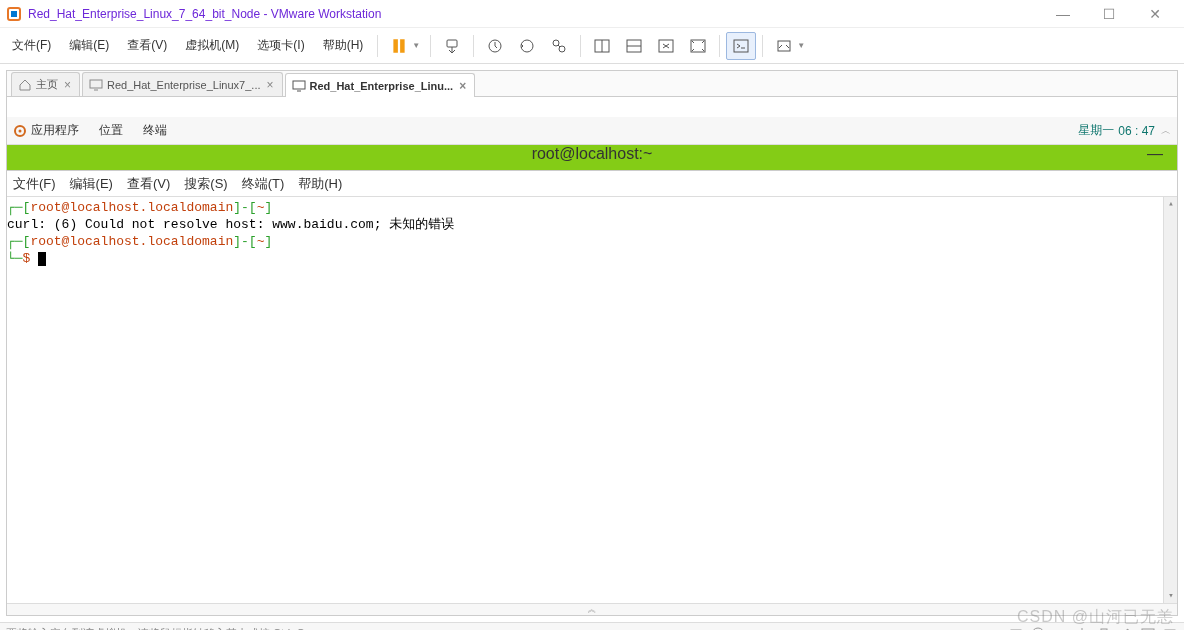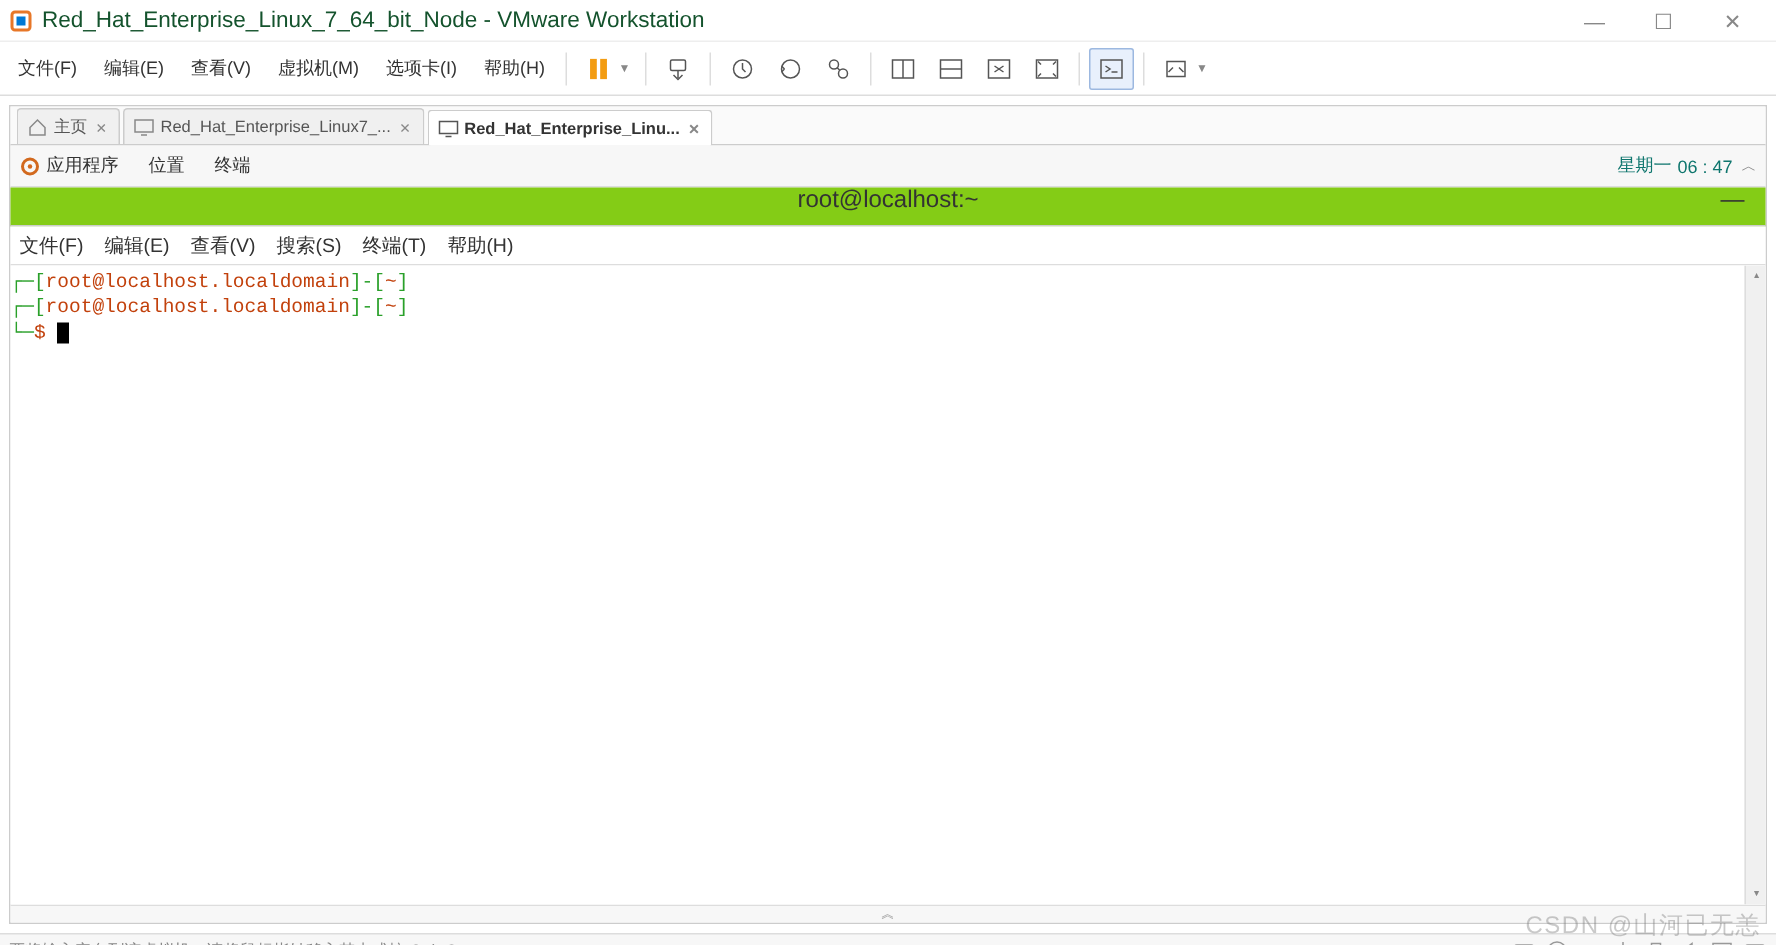--- a/index.html
+++ b/index.html
@@ -18,21 +18,21 @@
   padding: 0 6px;
   background: #fff;
   border-bottom: 1px solid #eee;
   color: #888;
 }
 .titlebar .app-icon {
   width: 16px; height: 16px; margin-right: 6px;
   display: inline-flex; align-items: center; justify-content: center;
   color: #e77728;
 }
-.titlebar .title { flex: 1; font-size: 15px; color: #14532d; }
+.titlebar .title { flex: 1; font-size: 12px; color: #6d28d9; }
 .titlebar .win-btns { display: flex; }
 .titlebar .win-btn {
   width: 46px; height: 28px;
   display: flex; align-items: center; justify-content: center;
   color: #888;
   font-size: 14px;
 }
 .menubar {
   height: 36px;
   display: flex;
@@ -99,20 +99,21 @@
 
 .vm-topbar {
   height: 28px;
   display: flex;
   align-items: center;
   padding: 0 6px;
   background: #f7f7f7;
   border-bottom: 1px solid #ddd;
   font-size: 12px;
   color: #333;
+  margin-top: 20px;
 }
 .vm-topbar .app-menu {
   display: flex;
   align-items: center;
   gap: 20px;
 }
 .vm-topbar .app-menu-item { display: flex; align-items: center; gap: 4px; }
 .vm-topbar .spacer { flex: 1; }
 .vm-topbar .clock { font-size: 12px; color: #0f766e; }
 .power-icon { color: #d2691e; width: 14px; height: 14px; }
@@ -371,20 +372,21 @@
       <span>文件(F)</span>
       <span>编辑(E)</span>
       <span>查看(V)</span>
       <span>搜索(S)</span>
       <span>终端(T)</span>
       <span>帮助(H)</span>
     </div>
 
     <div class="terminal-body">
 <div class="term-line"><span class="tl-green">┌─[</span><span class="tl-blue">root@localhost.localdomain</span><span class="tl-green">]-[</span><span class="tl-blue">~</span><span class="tl-green">]</span></div>
+<div class="term-line">curl: (6) Could not resolve host: www.baidu.com; 未知的错误</div>
 <div class="term-line"><span class="tl-green">┌─[</span><span class="tl-blue">root@localhost.localdomain</span><span class="tl-green">]-[</span><span class="tl-blue">~</span><span class="tl-green">]</span></div>
 <div class="term-line"><span class="tl-green">└─</span><span class="tl-blue">$</span> <span class="cursor"></span></div>
       <div class="scroll-stub">
         <div class="thumb-up">▴</div>
         <div class="thumb-down">▾</div>
       </div>
     </div>
 
     <div class="corner-collapse">︽</div>
   </div>

